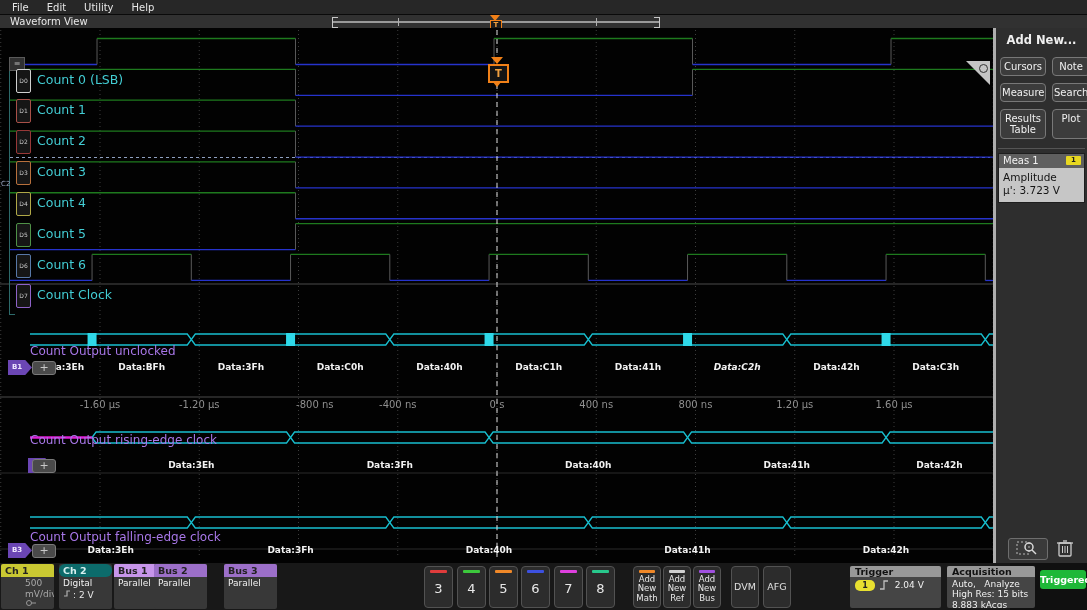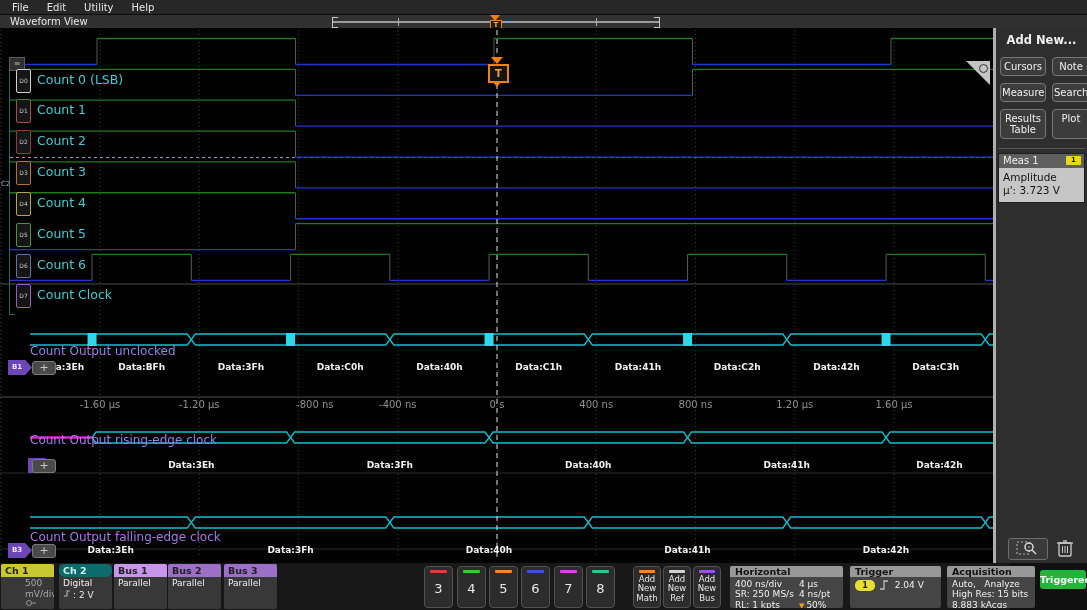--- a/index.html
+++ b/index.html
@@ -236,21 +236,21 @@
         <div class="dig-label" style="left: 37px; top: 228.6px;">Count 6</div>
         <div class="dig-badge" style="top: 256.45px; border-color: rgb(142, 98, 200);">D7</div>
         <div class="dig-label" style="left: 37px; top: 259.45px;">Count Clock</div>
         <div class="bus-text" style="left: 30px; width: 62.06px; top: 334px;">Data:3Eh</div>
         <div class="bus-text" style="left: 92.06px; width: 99.25px; top: 334px;">Data:BFh</div>
         <div class="bus-text" style="left: 191.31px; width: 99.25px; top: 334px;">Data:3Fh</div>
         <div class="bus-text" style="left: 290.56px; width: 99.25px; top: 334px;">Data:C0h</div>
         <div class="bus-text" style="left: 389.81px; width: 99.25px; top: 334px;">Data:40h</div>
         <div class="bus-text" style="left: 489.06px; width: 99.25px; top: 334px;">Data:C1h</div>
         <div class="bus-text" style="left: 588.31px; width: 99.25px; top: 334px;">Data:41h</div>
-        <div class="bus-text" style="left: 687.56px; width: 99.25px; top: 334px;">Data:C2h</div>
+        <div class="bus-text" style="left: 687.56px; width: 99.25px; top: 334px; font-style: italic;">Data:C2h</div>
         <div class="bus-text" style="left: 786.81px; width: 99.25px; top: 334px;">Data:42h</div>
         <div class="bus-text" style="left: 886.06px; width: 99.25px; top: 334px;">Data:C3h</div>
         <div class="bus-label" style="top: 316px;">Count Output unclocked</div>
         <div class="bus-badge" style="top: 332px;">B1</div>
         <div class="bus-plus" style="top: 332.5px;">+</div>
         <div class="bus-text" style="left: 92.06px; width: 198.5px; top: 432px;">Data:3Eh</div>
         <div class="bus-text" style="left: 290.56px; width: 198.5px; top: 432px;">Data:3Fh</div>
         <div class="bus-text" style="left: 489.06px; width: 198.5px; top: 432px;">Data:40h</div>
         <div class="bus-text" style="left: 687.56px; width: 198.5px; top: 432px;">Data:41h</div>
         <div class="bus-text" style="left: 886.06px; width: 106.94px; top: 432px;">Data:42h</div>
@@ -352,21 +352,21 @@
                 <path d="M1,7 h3 v-5 h3" fill="none" stroke="#b0b0b0" stroke-width="1.2"></path>
               </svg><span>: 2 V</span></div>
           </div>
         </div>
         <div class="ch-badge" style="left: 114px;">
           <div class="ch-head" style="background: rgb(199, 149, 234); color: rgb(34, 34, 34);">Bus 1</div>
           <div class="ch-body" style="color: rgb(232, 232, 232);">
             <div style="color: rgb(240, 240, 240);">Parallel</div>
           </div>
         </div>
-        <div class="ch-badge" style="left: 168px;">
+        <div class="ch-badge" style="left: 154px;">
           <div class="ch-head" style="background: rgb(156, 111, 201); color: rgb(34, 34, 34);">Bus 2</div>
           <div class="ch-body" style="color: rgb(232, 232, 232);">
             <div style="color: rgb(240, 240, 240);">Parallel</div>
           </div>
         </div>
         <div class="ch-badge" style="left: 224px;">
           <div class="ch-head" style="background: rgb(156, 111, 201); color: rgb(34, 34, 34);">Bus 3</div>
           <div class="ch-body" style="color: rgb(232, 232, 232);">
             <div style="color: rgb(240, 240, 240);">Parallel</div>
           </div>
@@ -409,37 +409,20 @@
         </div>
         <div class="add-btn" style="left: 693px;">
           <div class="num-stripe" style="background: rgb(160, 80, 224);"></div>
           <div class="add-txt">Add
 New
 Bus</div>
         </div>
         <div class="tool-btn" style="left: 731px;">DVM</div>
         <div class="tool-btn" style="left: 763px;">AFG</div>
       </div>
-    <div class="panel" id="horiz-panel" style="left:730px;width:113px">
-      <div class="panel-head">Horizontal</div>
-      <div class="panel-body" id="horiz-body">
-          <div class="h-row">
-            <div class="h-c1">400 ns/div</div>
-            <div><span>4 µs</span></div>
-          </div>
-          <div class="h-row">
-            <div class="h-c1">SR: 250 MS/s</div>
-            <div><span>4 ns/pt</span></div>
-          </div>
-          <div class="h-row">
-            <div class="h-c1">RL: 1 kpts</div>
-            <div><span style="color: rgb(240, 160, 32); font-size: 7px; margin-right: 2px;">▼</span><span>50%</span></div>
-          </div>
-        </div>
-    </div>
     <div class="panel" id="trig-panel" style="left:850px;width:91px">
       <div class="panel-head">Trigger</div>
       <div class="panel-body">
         <span class="tr-badge">1</span>
         <svg class="mini" width="14" height="12">
           <path d="M2,10 h4 v-8 h4" fill="none" stroke="#c0c0c0" stroke-width="1.3"></path>
         </svg>
         <span>2.04 V</span>
       </div>
     </div>

